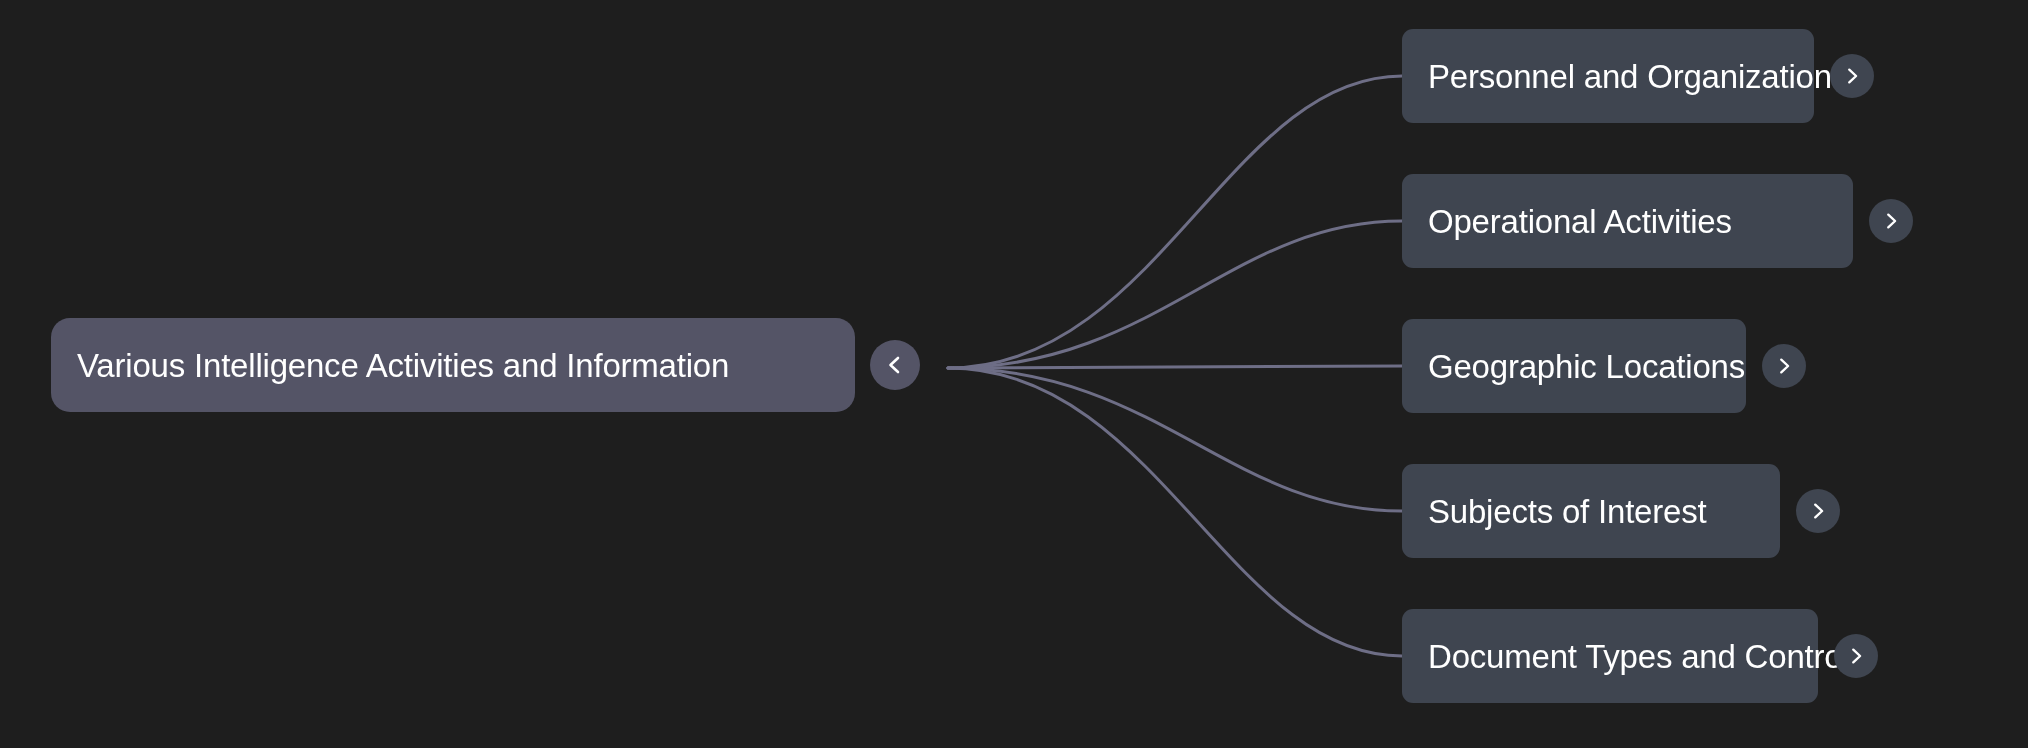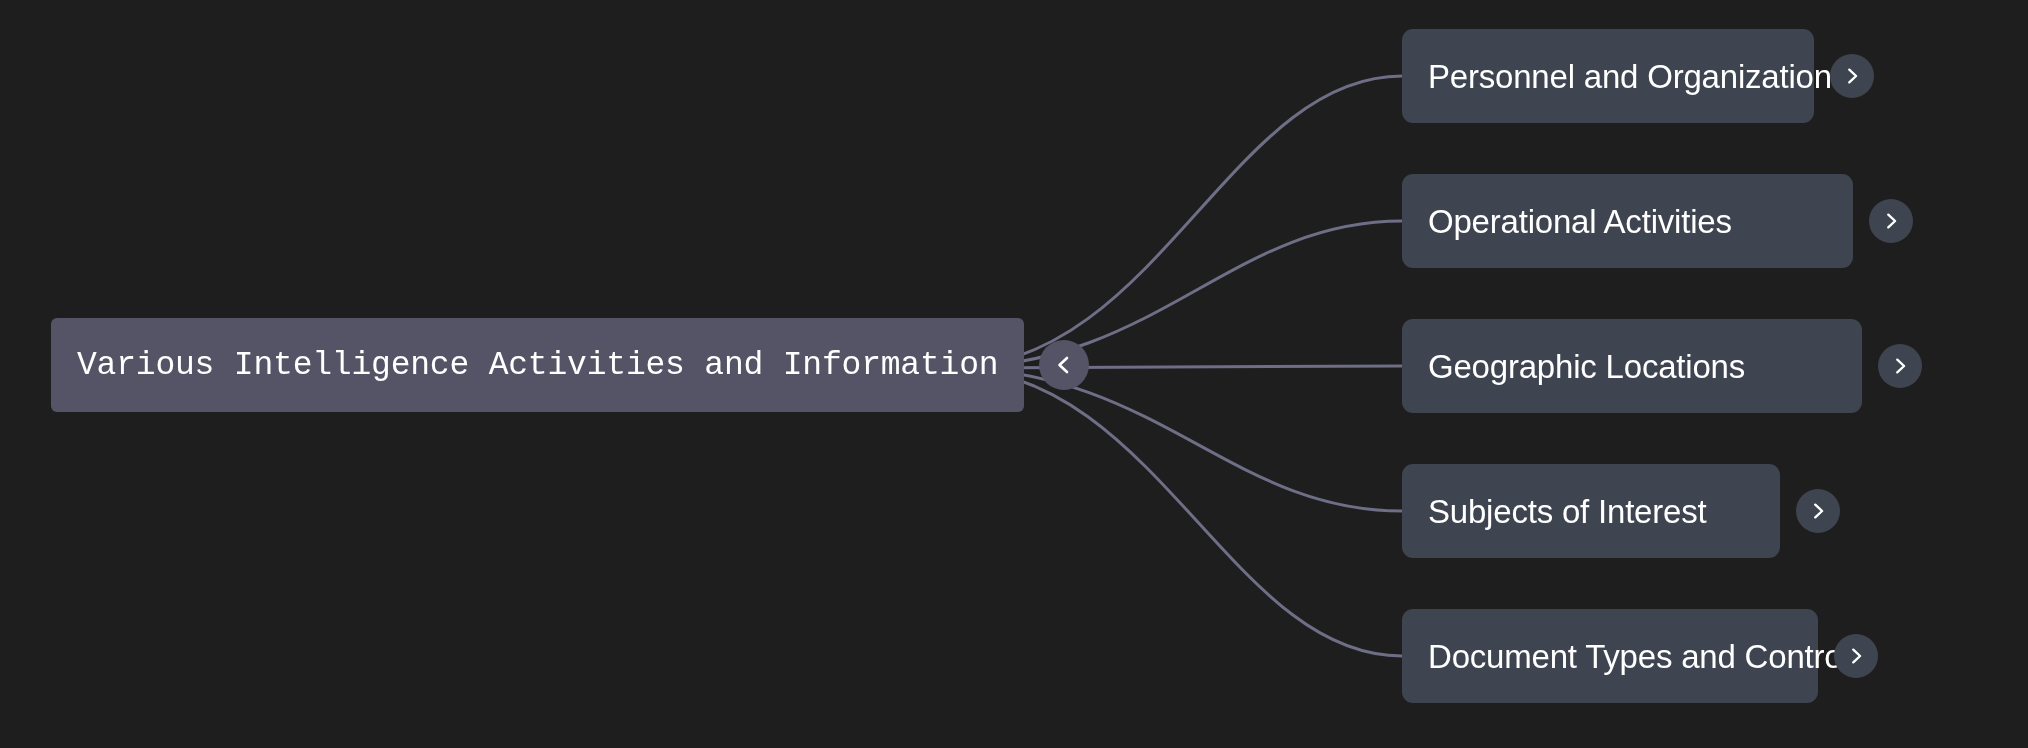--- a/index.html
+++ b/index.html
@@ -41,25 +41,24 @@
     left: 51px;
     top: 318px;
     display: flex;
     align-items: center;
   }
 
   .root-node {
     min-width: 804px;
     height: 94px;
     background: #545466;
-    border-radius: 6px;
+    border-radius: 19px;
     display: flex;
     align-items: center;
     padding: 0 26px;
-    font-family: Liberation Mono, monospace;
   }
 
   .root-node-label {
     color: #ffffff;
     font-size: 33px;
     font-weight: 400;
     letter-spacing: -0.2px;
     white-space: nowrap;
     line-height: 1;
   }
@@ -160,21 +159,21 @@
         <div class="child-node" style="width: 451px;">
           <span class="child-node-label">Operational Activities</span>
         </div>
         <div class="toggle-btn expand-btn">
           <svg class="chev" width="20" height="20" viewBox="0 0 22 22" xmlns="http://www.w3.org/2000/svg">
             <polyline points="8,4 15.5,11 8,18" fill="none" stroke="#ffffff" stroke-width="2.6" stroke-linecap="round" stroke-linejoin="round"></polyline>
           </svg>
         </div>
       </div>
       <div class="child-row" style="top: 366px;">
-        <div class="child-node" style="width: 460px;">
+        <div class="child-node" style="width: 344px;">
           <span class="child-node-label">Geographic Locations</span>
         </div>
         <div class="toggle-btn expand-btn">
           <svg class="chev" width="20" height="20" viewBox="0 0 22 22" xmlns="http://www.w3.org/2000/svg">
             <polyline points="8,4 15.5,11 8,18" fill="none" stroke="#ffffff" stroke-width="2.6" stroke-linecap="round" stroke-linejoin="round"></polyline>
           </svg>
         </div>
       </div>
       <div class="child-row" style="top: 511px;">
         <div class="child-node" style="width: 378px;">

